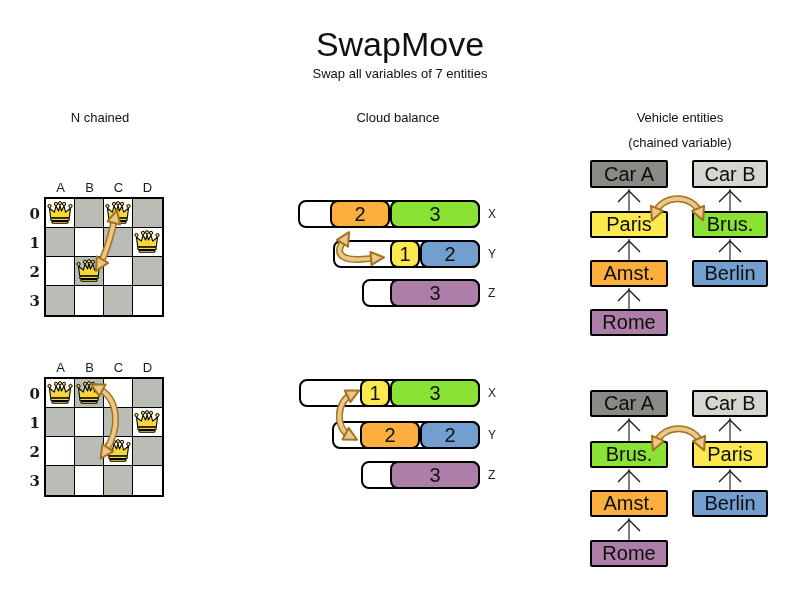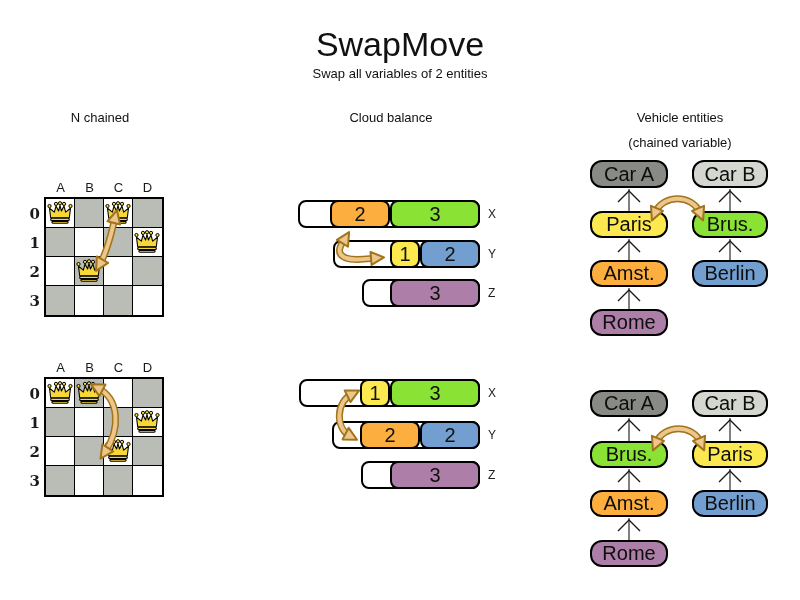--- a/index.html
+++ b/index.html
@@ -17,32 +17,32 @@
   .col-label { font-size:13px; text-align:center; color:#1a1a1a; }
   .row-label { font-family:"DejaVu Serif", serif; font-weight:bold; font-size:15px;
                display:flex; align-items:center; justify-content:flex-end; color:#1a1a1a; }
   .queen { position:absolute; }
   
   .cloud-white { box-sizing:border-box; background:#fff; border:2px solid #000; border-radius:8px; }
   .cloud-seg { box-sizing:border-box; border:2px solid #000; border-radius:8px;
                display:flex; align-items:center; justify-content:center; font-size:20px; color:#111; }
   .cloud-row-label { font-size:12px; display:flex; align-items:center; color:#222; }
   
-  .vr-box { box-sizing:border-box; border:2px solid #000; border-radius:12px;
+  .vr-box { box-sizing:border-box; border:2px solid #000; border-radius:2px;
             display:flex; align-items:center; justify-content:center; font-size:20px; color:#0d0d0d; }
   #arrow-overlay { position:absolute; left:0; top:0; pointer-events:none; }
 </style>
 </head>
 <body>
 
 <div id="title" class="abs">SwapMove</div>
-<div id="subtitle" class="abs">Swap all variables of 2 entities</div>
+<div id="subtitle" class="abs">Swap all variables of 7 entities</div>
 
 <div class="abs section-title" style="left:40px; top:110px; width:120px;">N chained</div>
-<div class="abs section-title" style="left:321px; top:110px; width:140px;">Cloud balance</div>
+<div class="abs section-title" style="left:328px; top:110px; width:140px;">Cloud balance</div>
 <div class="abs section-title" style="left:598px; top:110px; width:164px;">Vehicle entities</div>
 <div class="abs section-title" style="left:598px; top:135px; width:164px;">(chained variable)</div>
 
 <div id="diagram-root" class="abs" style="left:0;top:0;width:800px;height:600px;">
     <div class="board abs" style="left: 44px; top: 197px; width: 120px; height: 120px;">
       <div class="cell" style="left: 0px; top: 0px; background: rgb(255, 255, 255); border-right: 1px solid rgb(0, 0, 0); border-bottom: 1px solid rgb(0, 0, 0);"></div>
       <div class="cell" style="left: 29px; top: 0px; background: rgb(186, 189, 182); border-right: 1px solid rgb(0, 0, 0); border-bottom: 1px solid rgb(0, 0, 0);"></div>
       <div class="cell" style="left: 58px; top: 0px; background: rgb(255, 255, 255); border-right: 1px solid rgb(0, 0, 0); border-bottom: 1px solid rgb(0, 0, 0);"></div>
       <div class="cell" style="left: 87px; top: 0px; background: rgb(186, 189, 182); border-bottom: 1px solid rgb(0, 0, 0);"></div>
       <div class="cell" style="left: 0px; top: 29px; background: rgb(186, 189, 182); border-right: 1px solid rgb(0, 0, 0); border-bottom: 1px solid rgb(0, 0, 0);"></div>

